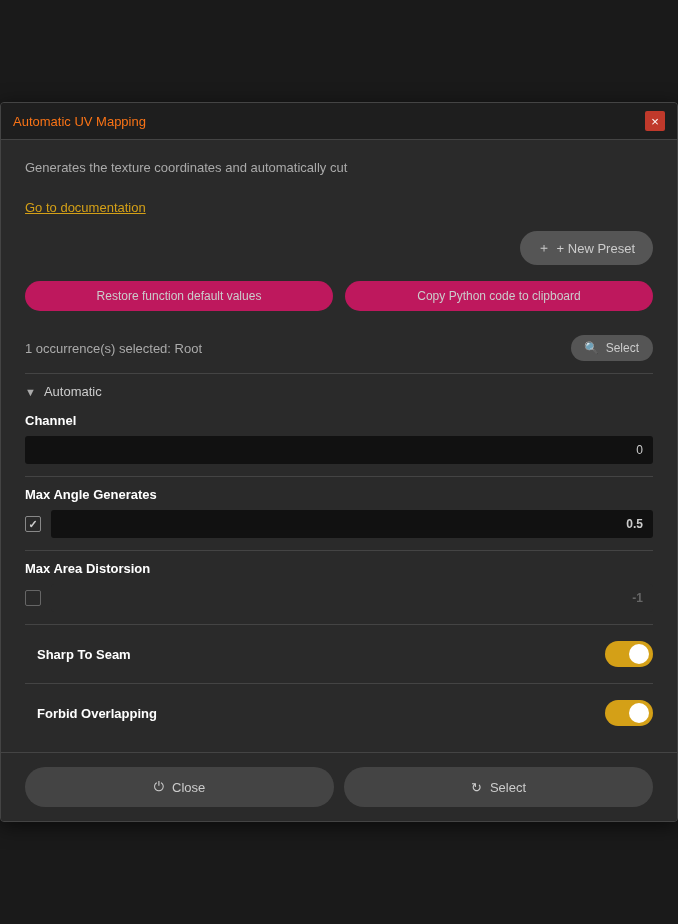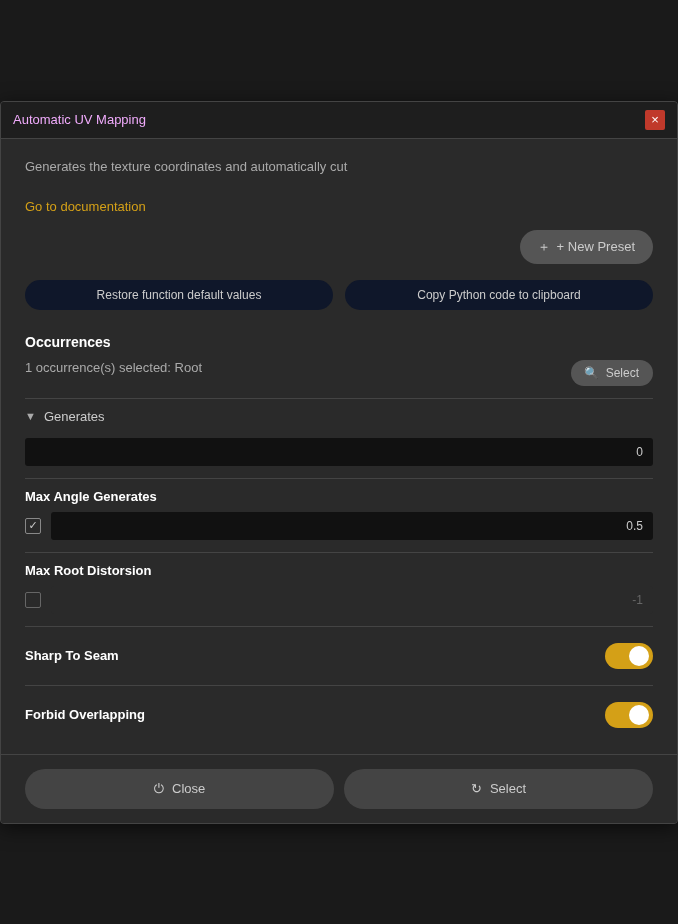--- a/index.html
+++ b/index.html
@@ -21,21 +21,21 @@
     }
     .titlebar {
       background: #1e1e1e;
       display: flex;
       justify-content: space-between;
       align-items: center;
       padding: 8px 12px;
       border-bottom: 1px solid #444;
     }
     .titlebar-title {
-      color: #f0abfc;
+      color: #f97316;
       font-size: 13px;
       font-weight: normal;
     }
     .close-btn {
       background: #c0392b;
       border: none;
       color: white;
       width: 20px;
       height: 20px;
       border-radius: 2px;
@@ -50,20 +50,21 @@
       padding: 20px 24px;
     }
     .description {
       color: #aaa;
       font-size: 13px;
       margin-bottom: 23px;
     }
     .doc-link {
       color: #d4a017;
       font-size: 13px;
+      text-decoration: underline;
       cursor: pointer;
       display: inline-block;
       margin-bottom: 16px;
     }
     .top-actions {
       display: flex;
       justify-content: flex-end;
       margin-bottom: 16px;
     }
     .btn-new-preset {
@@ -77,39 +78,39 @@
       display: flex;
       align-items: center;
       gap: 6px;
     }
     .middle-actions {
       display: flex;
       gap: 12px;
       margin-bottom: 24px;
     }
     .btn-action {
-      background: #0f172a;
+      background: #be185d;
       border: none;
       color: #ccc;
       padding: 8px 18px;
       border-radius: 20px;
       cursor: pointer;
       font-size: 12px;
       flex: 1;
     }
     .section-title {
       color: #fff;
       font-size: 14px;
       font-weight: bold;
       margin-bottom: 10px;
     }
     .occurrences-row {
       display: flex;
       justify-content: space-between;
-      align-items: flex-start;
+      align-items: center;
       margin-bottom: 10px;
     }
     .occurrences-text {
       color: #aaa;
       font-size: 13px;
     }
     .btn-select {
       background: #555;
       border: none;
       color: #ccc;
@@ -144,20 +145,21 @@
       color: #fff;
       font-size: 13px;
       font-weight: bold;
       margin-bottom: 8px;
     }
     .param-row {
       display: flex;
       align-items: center;
       gap: 10px;
       margin-bottom: 4px;
+      font-weight: bold;
     }
     .slider-bar {
       width: 100%;
       height: 28px;
       background: #111;
       border-radius: 3px;
       display: flex;
       align-items: center;
       padding: 0 10px;
       justify-content: flex-end;
@@ -210,20 +212,21 @@
     .toggle-row {
       display: flex;
       align-items: center;
       justify-content: space-between;
       padding: 6px 0;
     }
     .toggle-label {
       color: #fff;
       font-size: 13px;
       font-weight: bold;
+      margin-left: 12px;
     }
     .param-section {
       margin-bottom: 12px;
     }
     .footer {
       display: flex;
       gap: 10px;
       padding: 14px 24px;
       border-top: 1px solid #444;
       background: #2a2a2a;
@@ -266,40 +269,40 @@
     </div>
 
     
     <div class="middle-actions">
       <button class="btn-action">Restore function default values</button>
       <button class="btn-action">Copy Python code to clipboard</button>
     </div>
 
     
     <div class="param-section">
-      <div class="section-title">Occurrences</div>
       <div class="occurrences-row">
         <span class="occurrences-text">1 occurrence(s) selected: Root</span>
         <button class="btn-select">
           <span>🔍</span>
           <span>Select</span>
         </button>
       </div>
     </div>
 
     <hr class="divider">
 
     
     <div class="advanced-header">
       <span class="chevron">▼</span>
-      <span>Generates</span>
+      <span>Automatic</span>
     </div>
 
     
     <div class="param-section">
+      <div class="param-label">Channel</div>
       <div class="slider-bar">
         <span class="slider-value">0</span>
       </div>
     </div>
 
     <hr class="divider">
 
     
     <div class="param-section">
       <div class="param-label">Max Angle Generates</div>
@@ -308,21 +311,21 @@
         <div class="slider-bar" style="flex:1;">
           <span class="slider-value">0.5</span>
         </div>
       </div>
     </div>
 
     <hr class="divider">
 
     
     <div class="param-section">
-      <div class="param-label">Max Root Distorsion</div>
+      <div class="param-label">Max Area Distorsion</div>
       <div class="param-row">
         <div class="checkbox"></div>
         <div class="slider-bar" style="flex:1; background:#2a2a2a;">
           <span class="slider-value" style="color:#666;">-1</span>
         </div>
       </div>
     </div>
 
     <hr class="divider">
 

